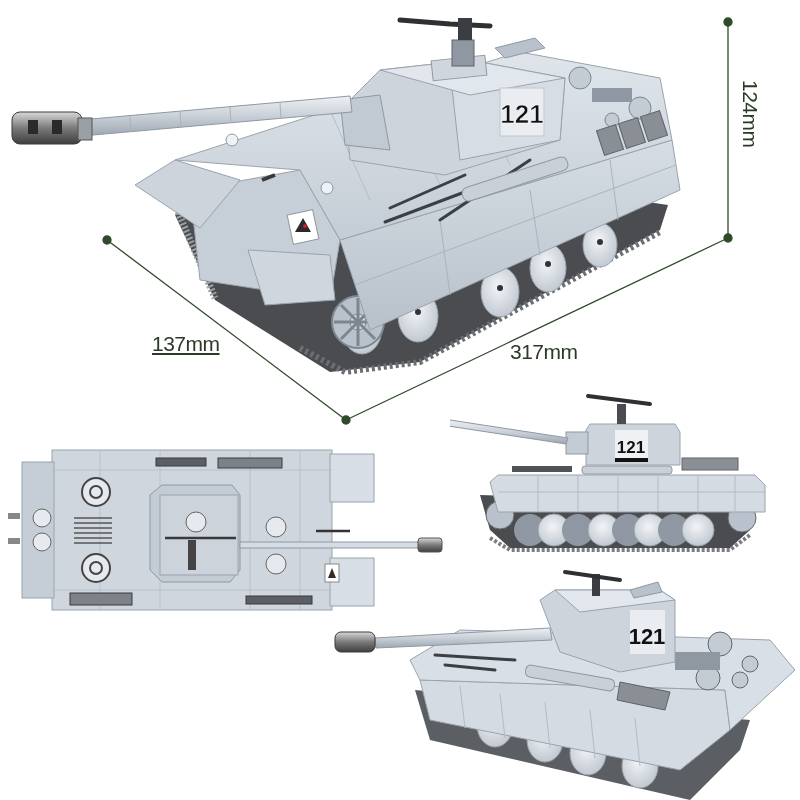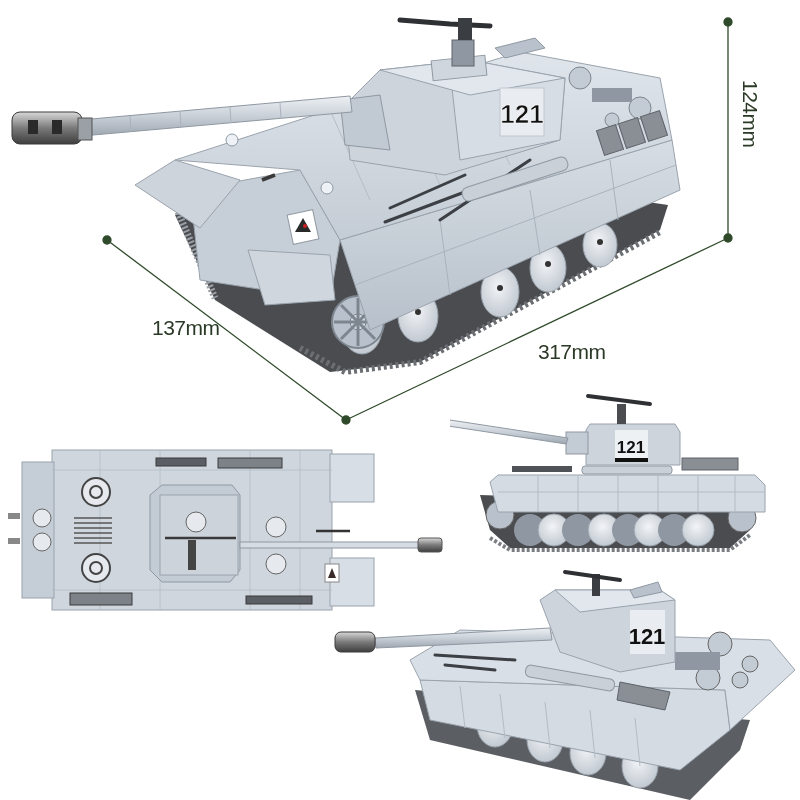--- a/index.html
+++ b/index.html
@@ -160,22 +160,22 @@
         <line x1="280" y1="103" x2="281" y2="119"></line>
       </g>
       <rect x="12" y="112" width="70" height="32" rx="8" fill="url(#muzzle)" stroke="#3a3a3a"></rect>
       <rect x="28" y="120" width="10" height="14" fill="#2a2a2a"></rect>
       <rect x="52" y="120" width="10" height="14" fill="#2a2a2a"></rect>
       <rect x="78" y="118" width="14" height="22" fill="#9aa0a6" stroke="#555"></rect>
     </g>
   </svg>
 
   <span class="dim-label dim-vertical" style="left:762px;top:80px;">124mm</span>
-  <span class="dim-label" style="left:152px;top:316px;">137mm</span>
-  <span class="dim-label" style="left:538px;top:340px;">317mm</span>
+  <span class="dim-label" style="left:152px;top:332px;text-decoration:underline;">137mm</span>
+  <span class="dim-label" style="left:510px;top:340px;">317mm</span>
 </div>
 
 <div class="view" style="left:0;top:440px;width:450px;height:180px;">
   <svg width="450" height="180" viewBox="0 0 450 180">
     <rect x="52" y="10" width="280" height="160" fill="#cfd6de" stroke="#9aa3ad"></rect>
     <rect x="22" y="22" width="32" height="136" fill="#c5cdd6" stroke="#9aa3ad"></rect>
     <rect x="330" y="14" width="44" height="48" fill="#d8dee5" stroke="#9aa3ad"></rect>
     <rect x="330" y="118" width="44" height="48" fill="#d8dee5" stroke="#9aa3ad"></rect>
 
     <g stroke="#b3bcc6" stroke-width="0.8">

